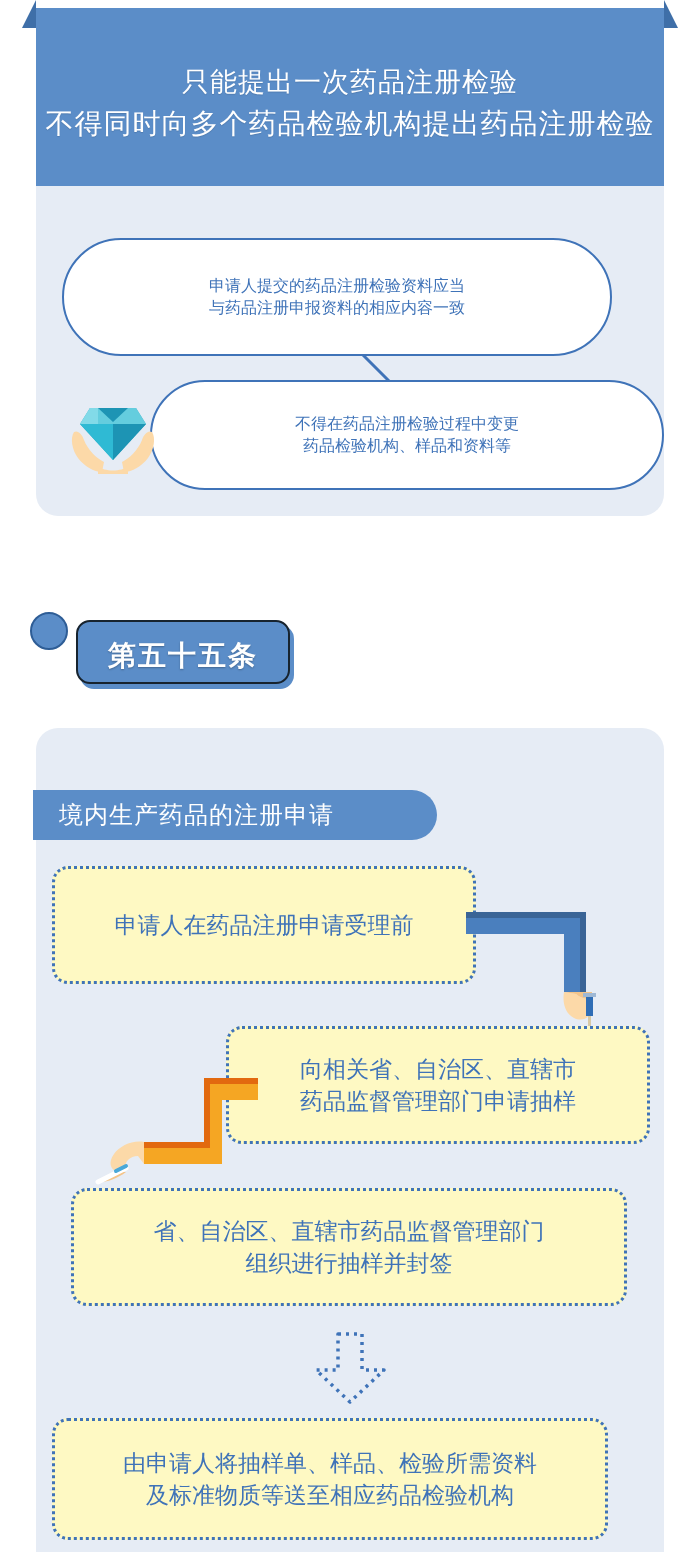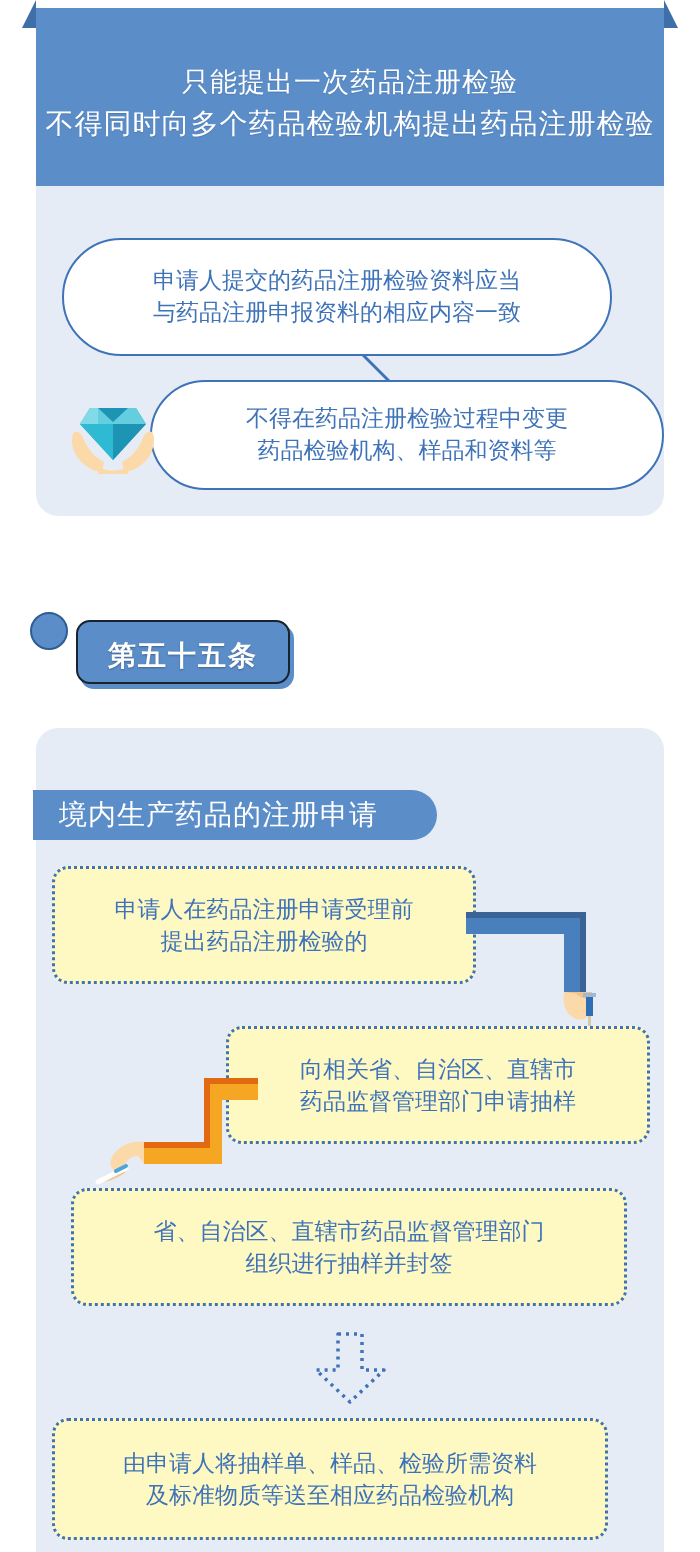--- a/index.html
+++ b/index.html
@@ -86,21 +86,21 @@
     border: 2.5px solid #3f73b8;
     background: #ffffff;
     border-radius: 999px;
     display: flex;
     flex-direction: column;
     align-items: center;
     justify-content: center;
   }
   .pill-line {
     color: #3f73b8;
-    font-size: 23px;
+    font-size: 16px;
     line-height: 1.38;
     white-space: nowrap;
   }
   #pill-one {
     left: 62px;
     top: 238px;
     width: 546px;
     height: 114px;
   }
   #pill-two {
@@ -181,21 +181,21 @@
     height: 50px;
     background: #5b8dc8;
     border-radius: 0 25px 25px 0;
     display: flex;
     align-items: center;
     padding-left: 26px;
     box-sizing: border-box;
   }
   #section-header-label {
     color: #ffffff;
-    font-size: 28px;
+    font-size: 24px;
     letter-spacing: 1px;
     white-space: nowrap;
   }
 
   
   .step-box {
     position: absolute;
     background: #fef9c3;
     border: 3px dotted #3f73b8;
     border-radius: 16px;
@@ -291,21 +291,20 @@
 </div>
 
 <div id="panel-two" class="panel"></div>
 
 <div id="section-header">
   <span id="section-header-label">境内生产药品的注册申请</span>
 </div>
 
 <div id="step-one" class="step-box">
   <div class="step-line">申请人在药品注册申请受理前</div>
-  <div class="step-line">提出药品注册检验的</div>
 </div>
 
 <div id="step-two" class="step-box">
   <div class="step-line">向相关省、自治区、直辖市</div>
   <div class="step-line">药品监督管理部门申请抽样</div>
 </div>
 
 <div id="step-three" class="step-box">
   <div class="step-line">省、自治区、直辖市药品监督管理部门</div>
   <div class="step-line">组织进行抽样并封签</div>

